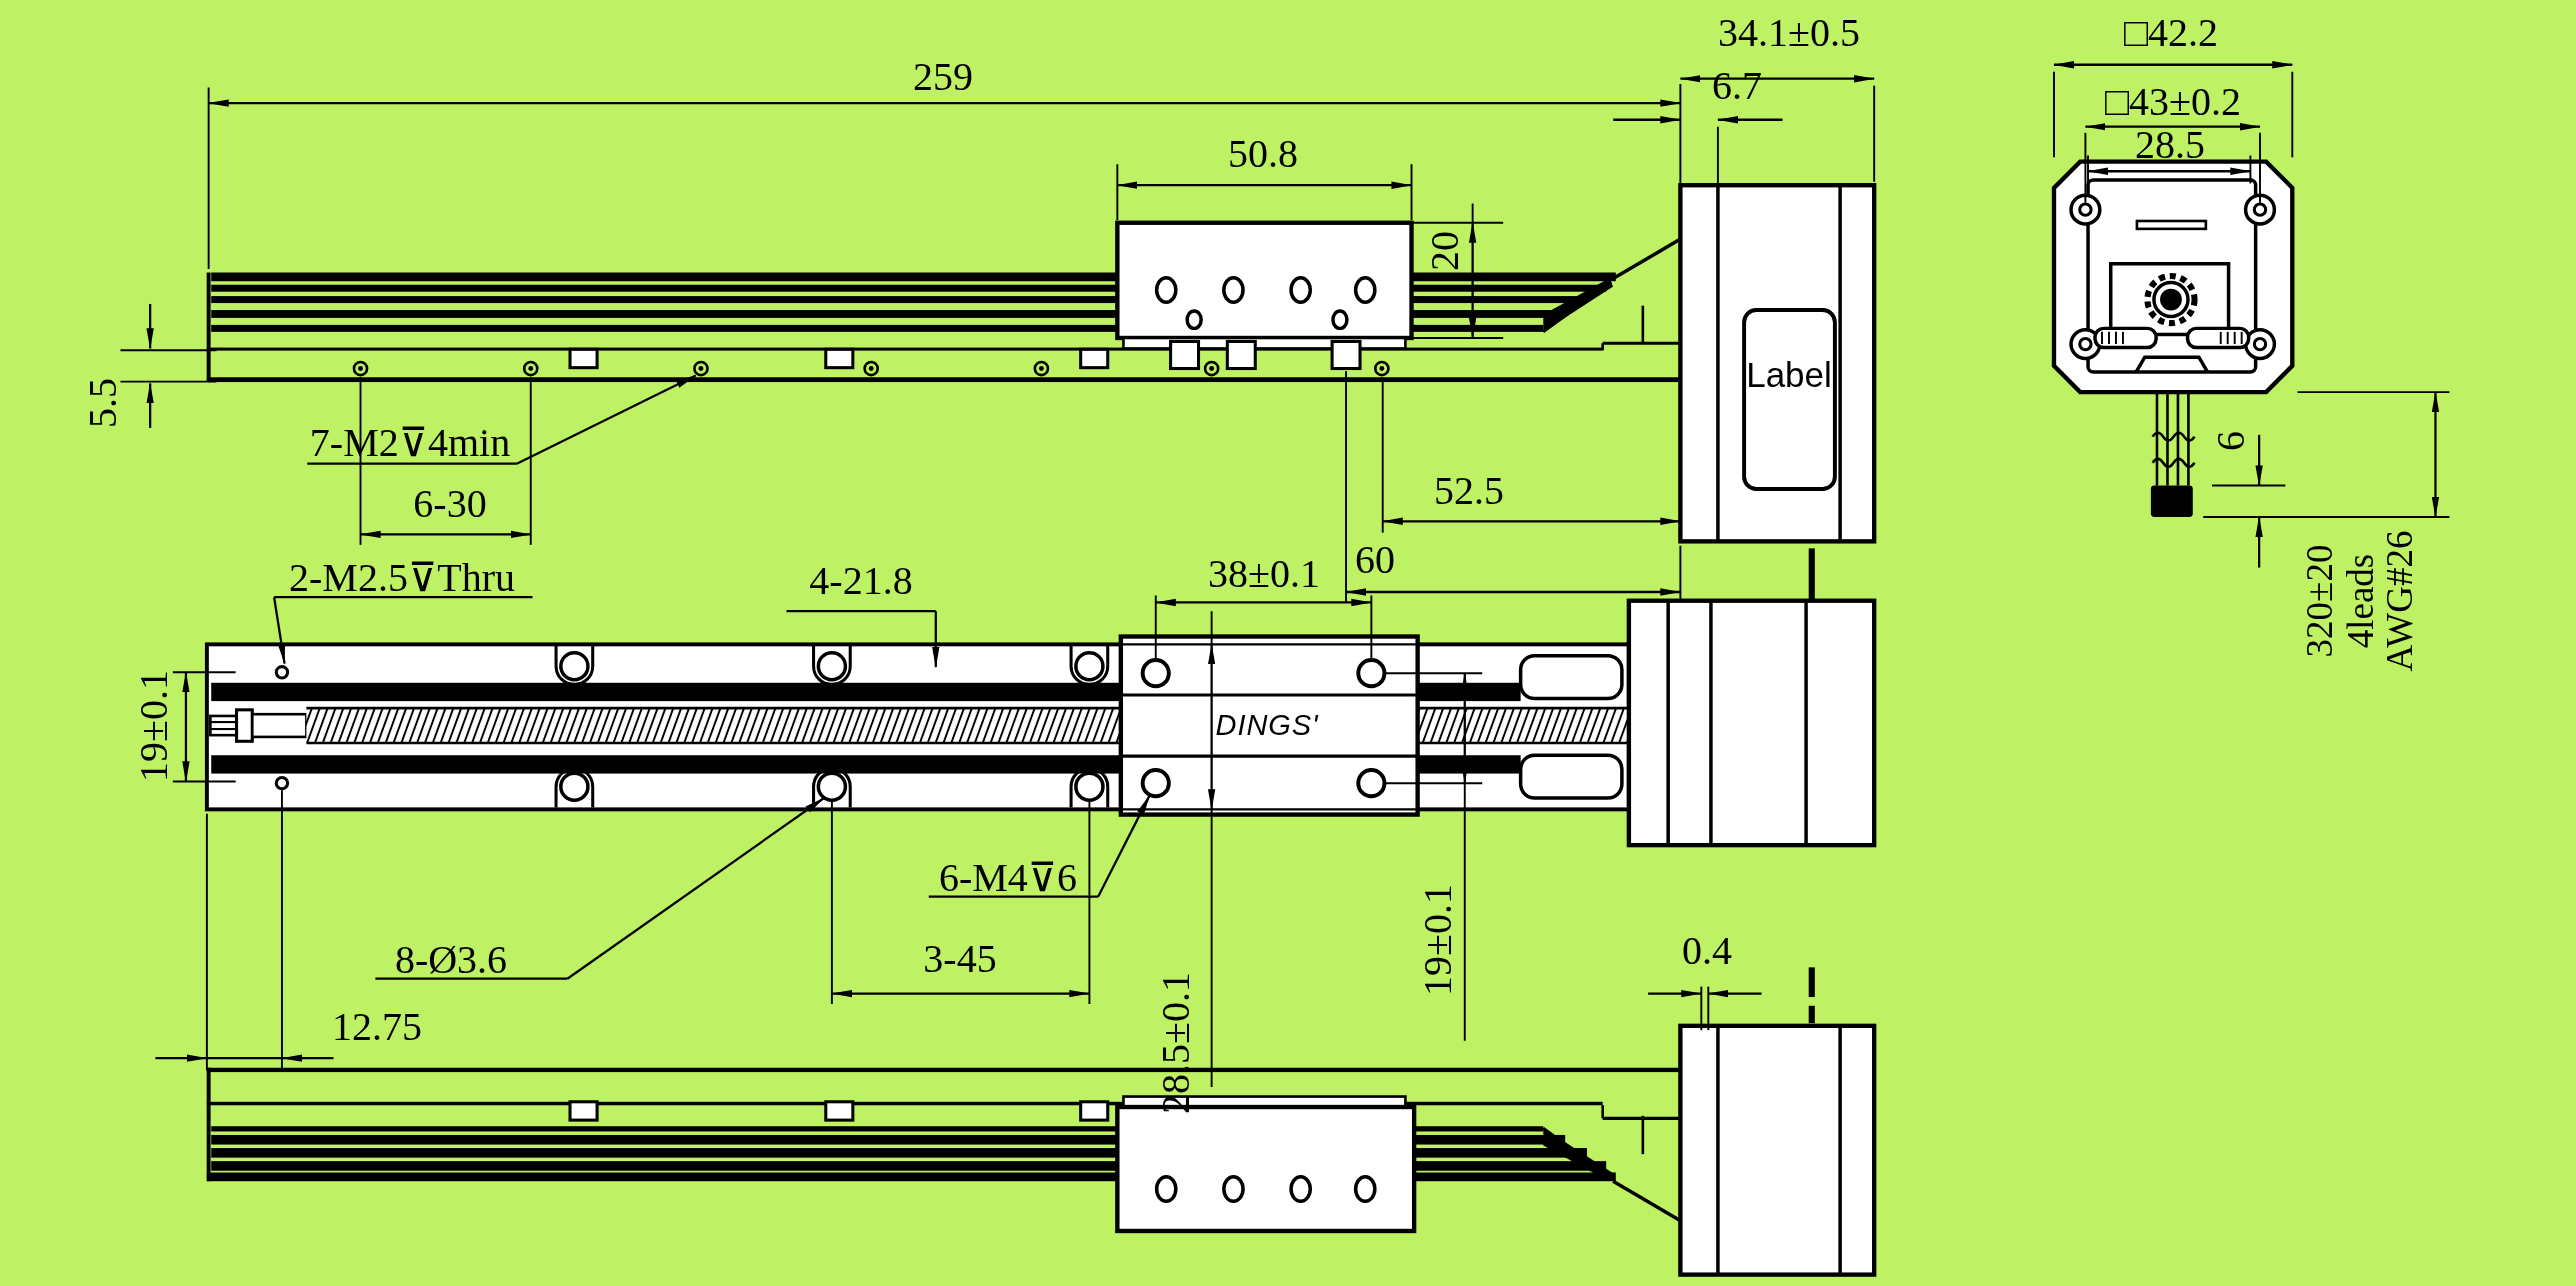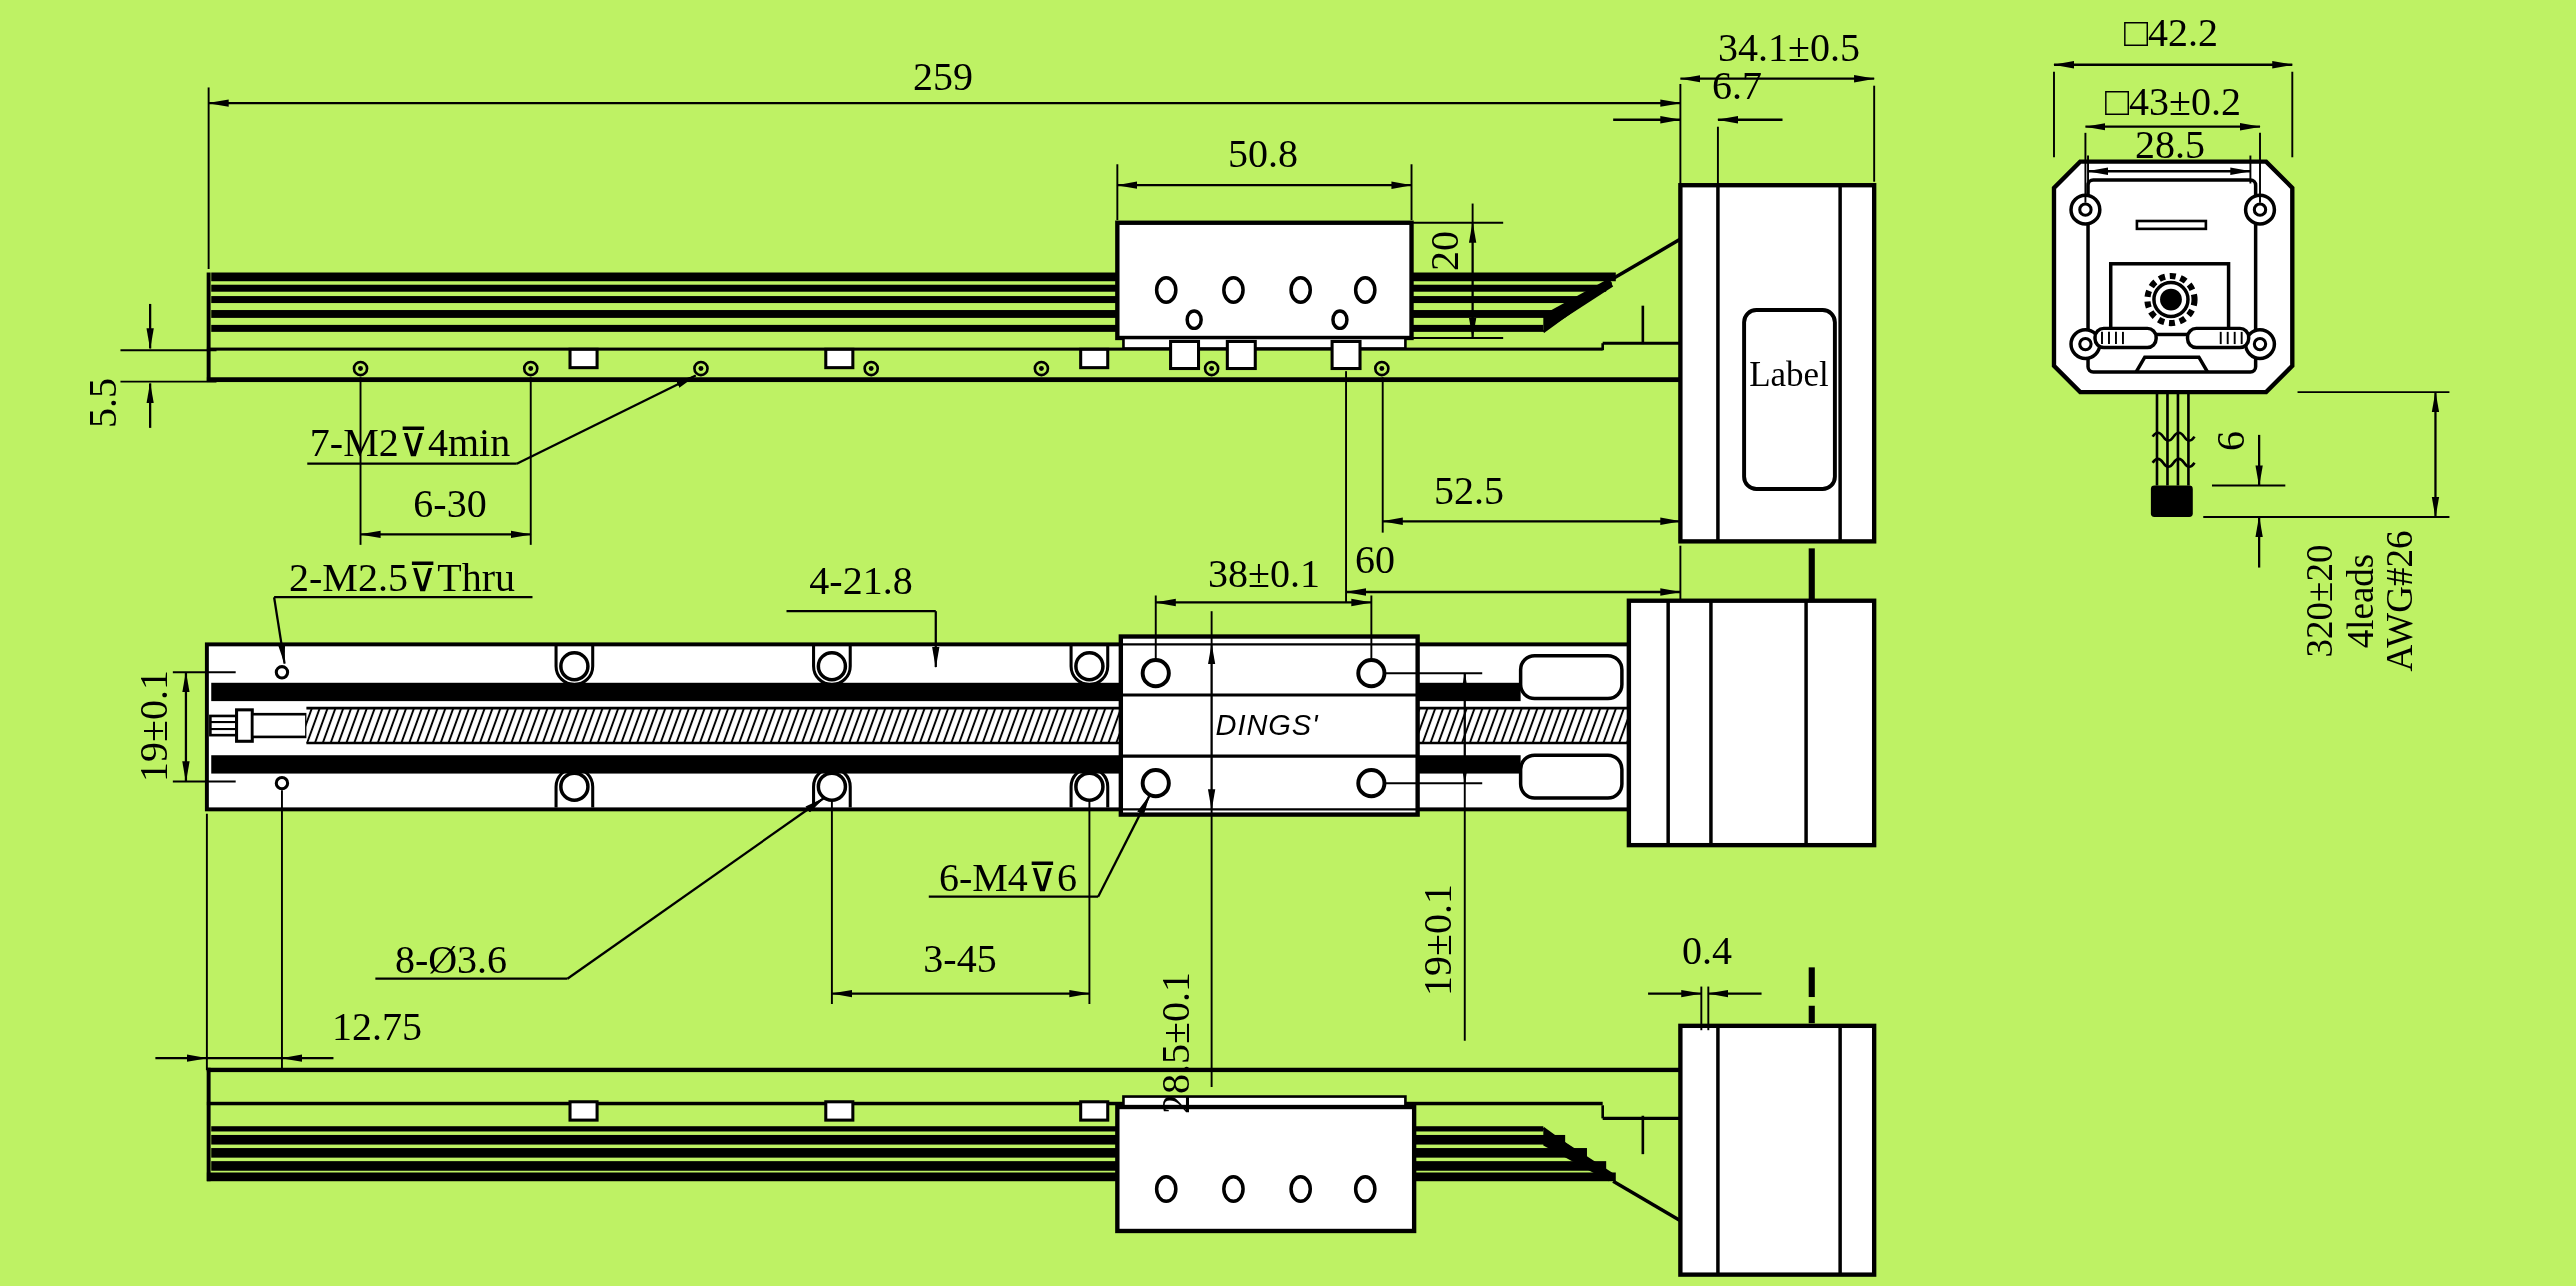--- a/index.html
+++ b/index.html
@@ -2,21 +2,21 @@
 <html style="font-size:14px"><head>
 <meta charset="utf-8">
 <style>
   html,body{margin:0;padding:0;background:#fff;}
   .canvas{position:relative;width:2576px;height:1287px;background:#bef264;overflow:hidden;}
   svg{position:absolute;left:0;top:0;}
   .t{position:absolute;transform:translate(-50%,-50%);
      font-family:"Liberation Serif","DejaVu Serif","DejaVu Sans",serif;
      font-size:40px;color:#000;white-space:nowrap;line-height:1;}
   .rot{transform:translate(-50%,-50%) rotate(-90deg);}
-  .lbl{font-family:Liberation Serif, serif;font-size:35px;}
+  .lbl{font-family:Liberation Sans, sans-serif;font-size:35px;}
   .logo{font-family:"Liberation Sans","DejaVu Sans",sans-serif;font-weight:normal;
         font-style:italic;font-size:29px;letter-spacing:0.9px;}
   .sm{font-size:37px;}
 </style>
 </head>
 <body>
 
 <div class="canvas">
 
 <svg width="2576" height="1287" viewBox="0 0 2951 1474">
@@ -330,21 +330,21 @@
       <line x1="1888" y1="1138" x2="1949" y2="1138" marker-end="url(#ar)"></line>
       <line x1="2018" y1="1138" x2="1957" y2="1138" marker-end="url(#ar)"></line>
     </g>
   </g>
 </svg>
 
   <div class="t" style="left:943px;top:77px">259</div>
   <div class="t" style="left:1263px;top:154px">50.8</div>
   <div class="t rot" style="left:1445px;top:251px">20</div>
   <div class="t" style="left:1737px;top:86px">6.7</div>
-  <div class="t" style="left:1789px;top:48px">34.1±0.5</div>
+  <div class="t" style="left:1789px;top:33px">34.1±0.5</div>
   <div class="t rot" style="left:103px;top:403px">5.5</div>
   <div class="t" style="left:410px;top:443px">7-M2⊽4min</div>
   <div class="t" style="left:450px;top:504px">6-30</div>
   <div class="t" style="left:1469px;top:491px">52.5</div>
   <div class="t" style="left:1375px;top:560px">60</div>
 
   <div class="t" style="left:2171px;top:33px">□42.2</div>
   <div class="t" style="left:2173px;top:102px">□43±0.2</div>
   <div class="t" style="left:2170px;top:145px">28.5</div>
   <div class="t rot sm" style="left:2319px;top:601px">320±20</div>

